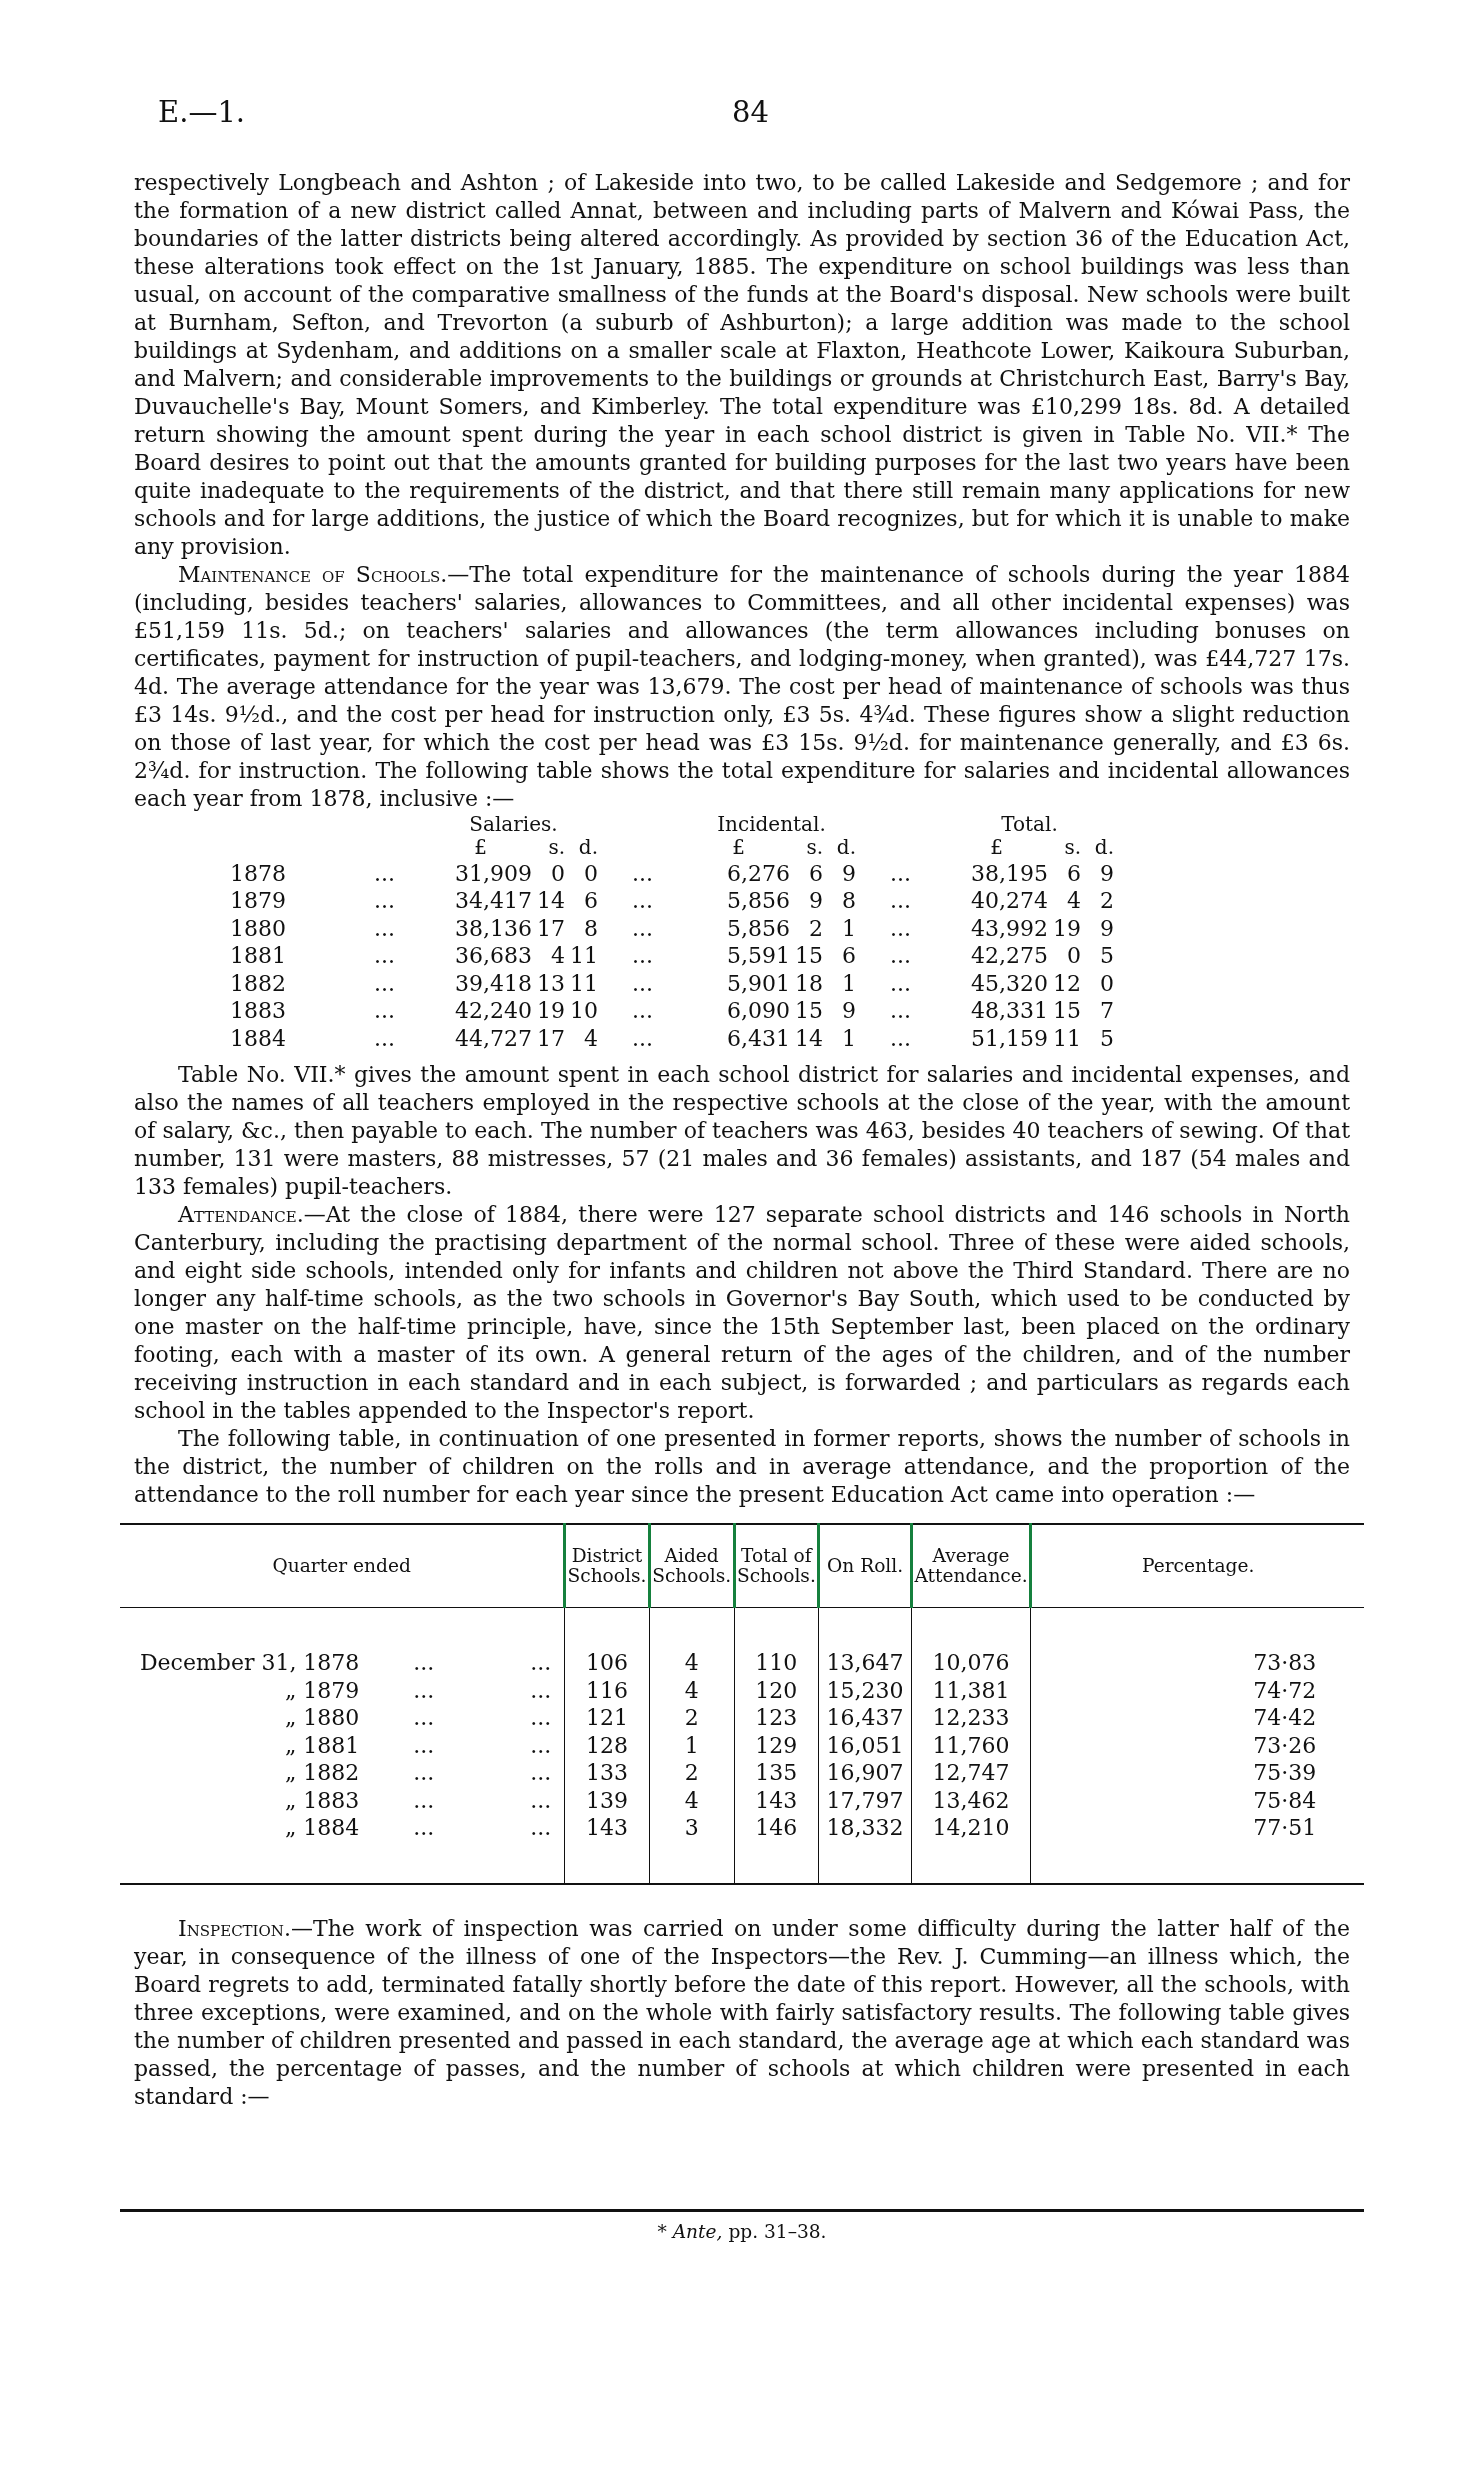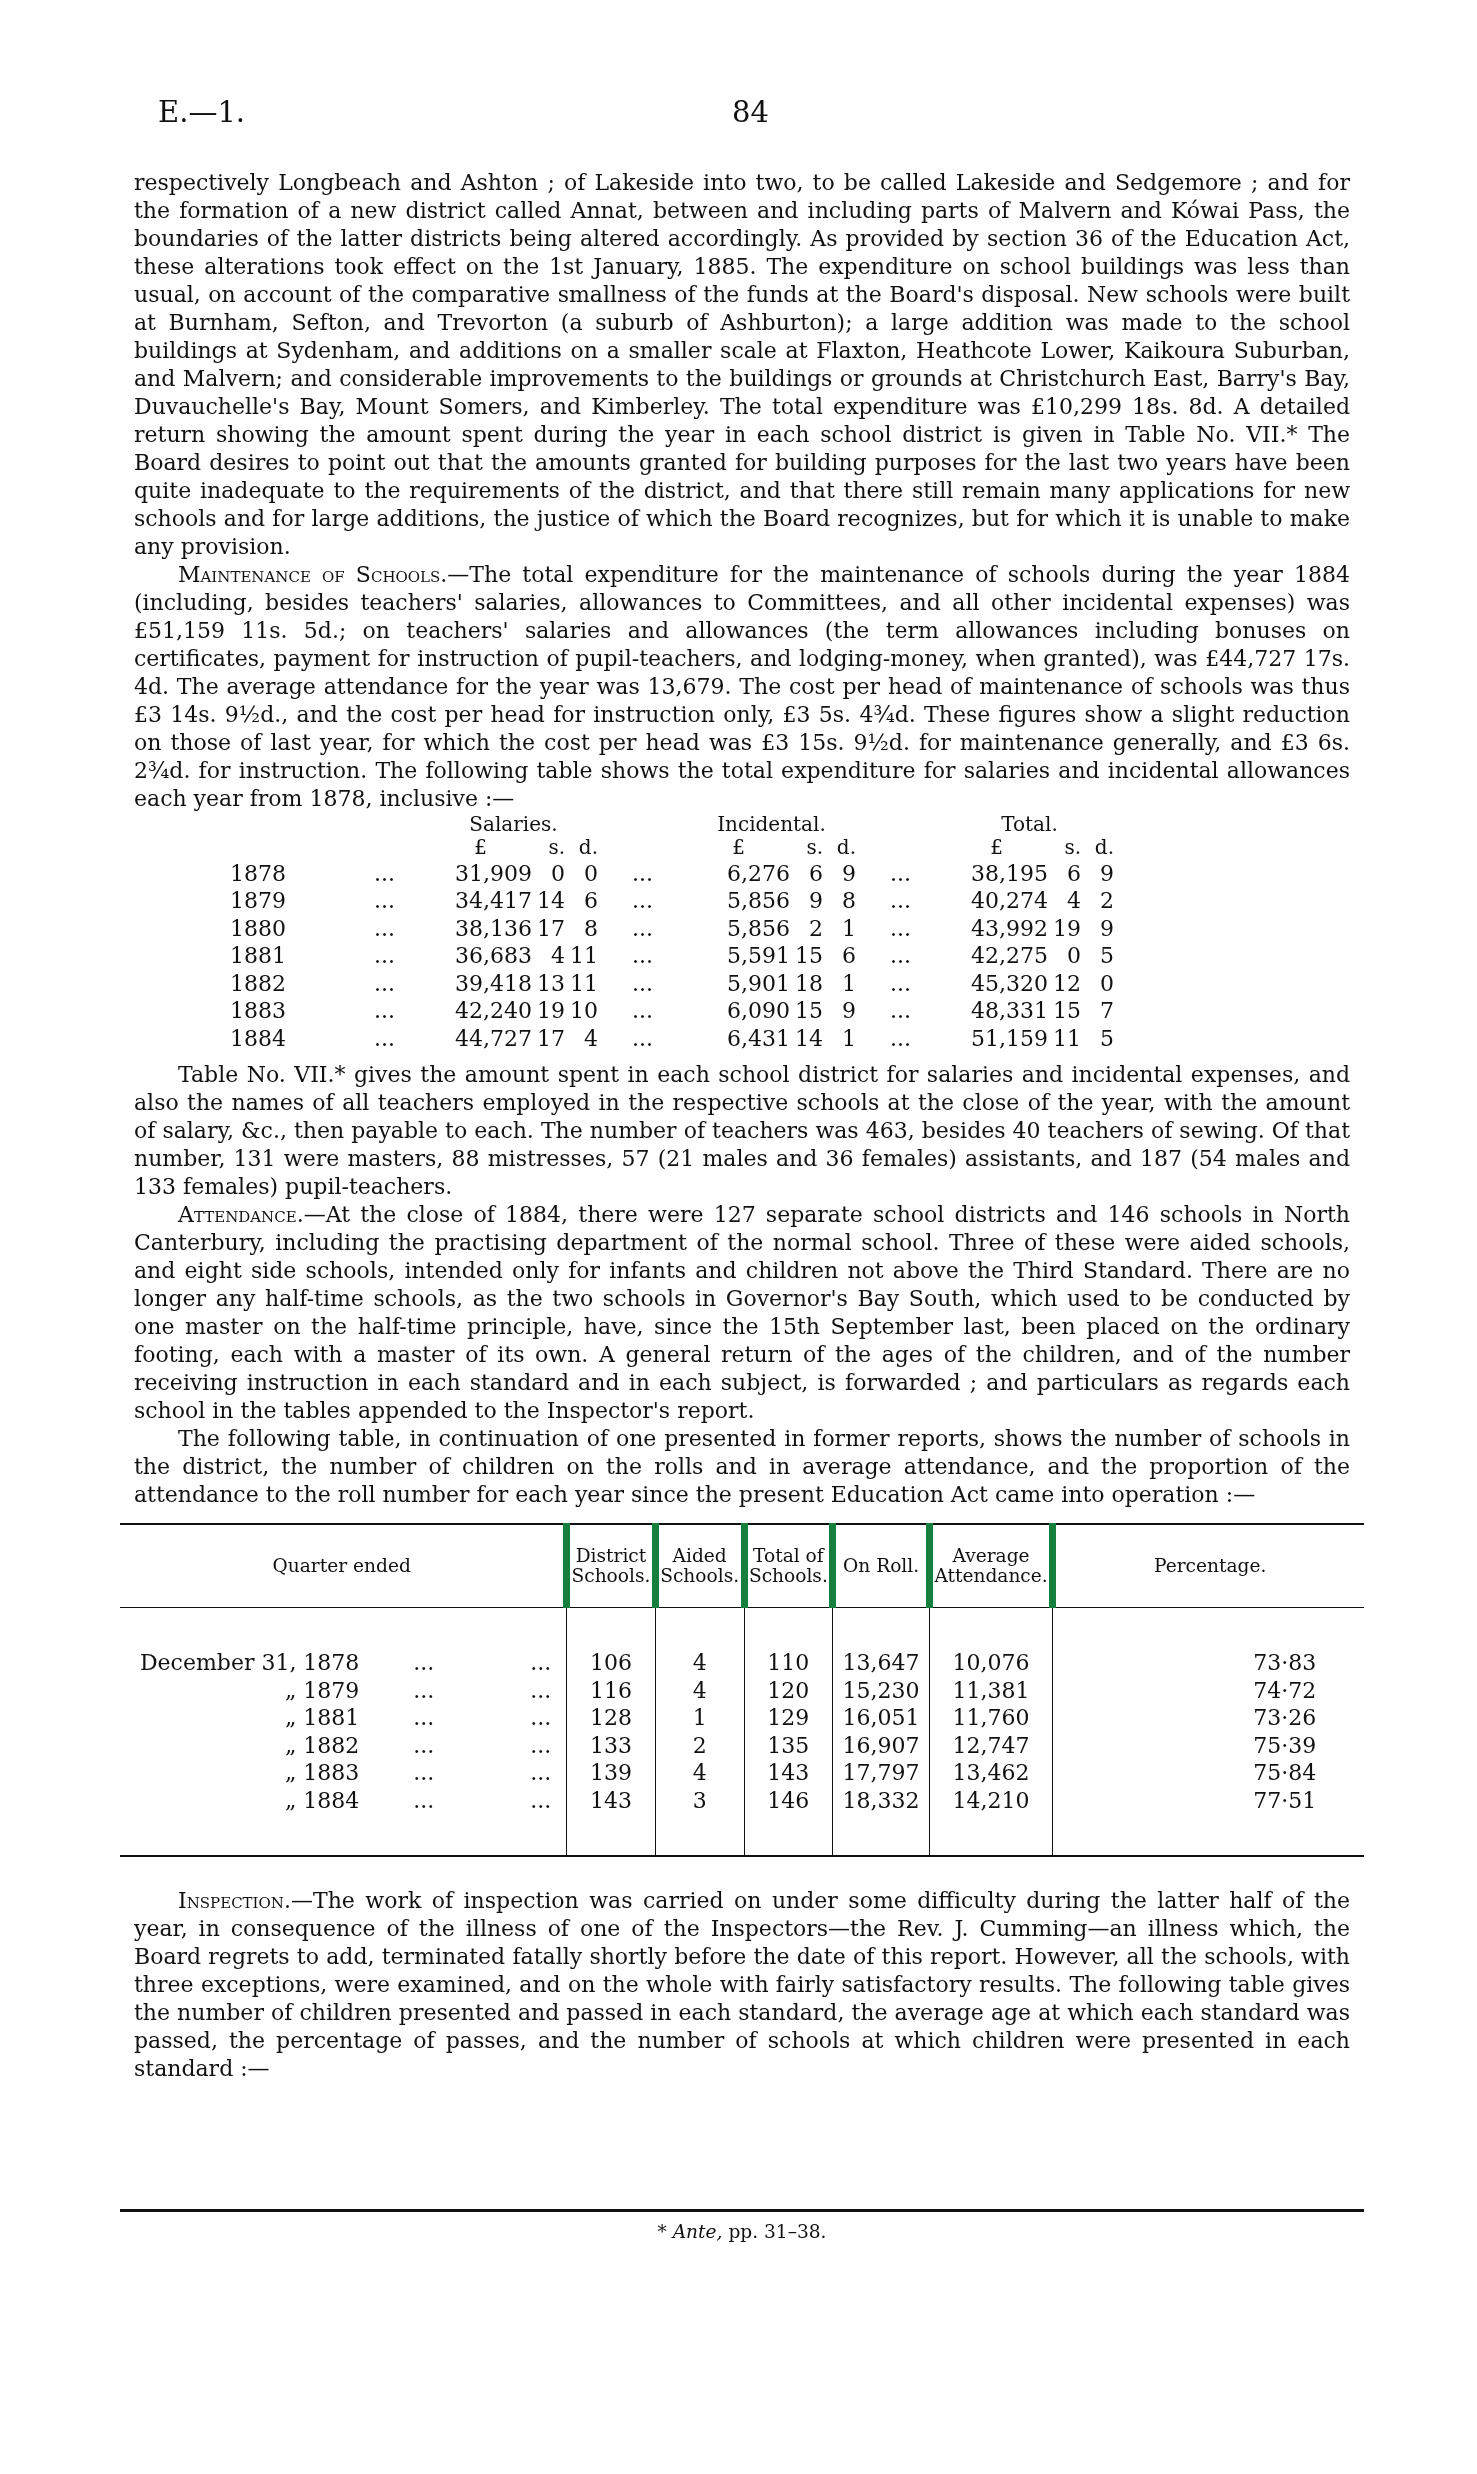--- a/index.html
+++ b/index.html
@@ -16,21 +16,21 @@
   .fin-table td { padding: 0; white-space: nowrap; }
   .fin-table .yr { width: 110px; padding-left: 96px; }
   .fin-table .dots { width: 89px; text-align: center; }
   .fin-table .pd { width: 103px; text-align: right; }
   .fin-table .sv { width: 33px; text-align: right; }
   .fin-table .dv { width: 33px; text-align: right; }
   .fin-table .hdr td { font-size: 20px; line-height: 23.4px; }
   .fin-table .hdr .grp { text-align: center; }
   .att-wrap { margin: 13.7px 0 0 -13.7px; width: 1244px; }
   .att-table { width: 100%; border-collapse: collapse; font-size: 22px; line-height: 27.5px; border-top: 2.1px solid #111; border-bottom: 2.1px solid #111; }
-  .att-table th { font-weight: normal; font-size: 18.6px; line-height: 20.6px; padding: 20.6px 1.4px; border-left: 7px solid #15803d; border-bottom: 1.4px solid #111; vertical-align: middle; text-align: center; }
+  .att-table th { font-weight: normal; font-size: 18.6px; line-height: 20.6px; padding: 20.6px 1.4px; border-left: 3px solid #15803d; border-bottom: 1.4px solid #111; vertical-align: middle; text-align: center; }
   .att-table th:first-child { border-left: none; }
   .att-table td { padding: 0 4.1px; border-left: 1px solid #111; text-align: center; white-space: nowrap; }
   .att-table td:first-child { border-left: none; text-align: left; }
   .att-table tr.spacer td { height: 41px; }
   .att-table tr.endspacer td { height: 41px; }
   .q-cell { position: relative; }
   .q-cell .qm { display: inline-block; width: 172px; text-align: right; padding-right: 6.9px; }
   .q-cell .qy { display: inline-block; width: 62px; }
   .q-cell .qd1 { display: inline-block; width: 117px; text-align: center; }
   .q-cell .qd2 { display: inline-block; width: 69px; text-align: right; }
@@ -231,20 +231,29 @@
             <tr>
               <td class="q-cell"><span class="qm">„</span><span class="qy">1879</span><span class="qd1">...</span><span class="qd2">...</span></td>
               <td>116</td>
               <td>4</td>
               <td>120</td>
               <td>15,230</td>
               <td>11,381</td>
               <td class="pct">74·72</td>
             </tr>
             <tr>
+              <td class="q-cell"><span class="qm">„</span><span class="qy">1880</span><span class="qd1">...</span><span class="qd2">...</span></td>
+              <td>121</td>
+              <td>2</td>
+              <td>123</td>
+              <td>16,437</td>
+              <td>12,233</td>
+              <td class="pct">74·42</td>
+            </tr>
+            <tr>
               <td class="q-cell"><span class="qm">„</span><span class="qy">1881</span><span class="qd1">...</span><span class="qd2">...</span></td>
               <td>128</td>
               <td>1</td>
               <td>129</td>
               <td>16,051</td>
               <td>11,760</td>
               <td class="pct">73·26</td>
             </tr>
             <tr>
               <td class="q-cell"><span class="qm">„</span><span class="qy">1882</span><span class="qd1">...</span><span class="qd2">...</span></td>

